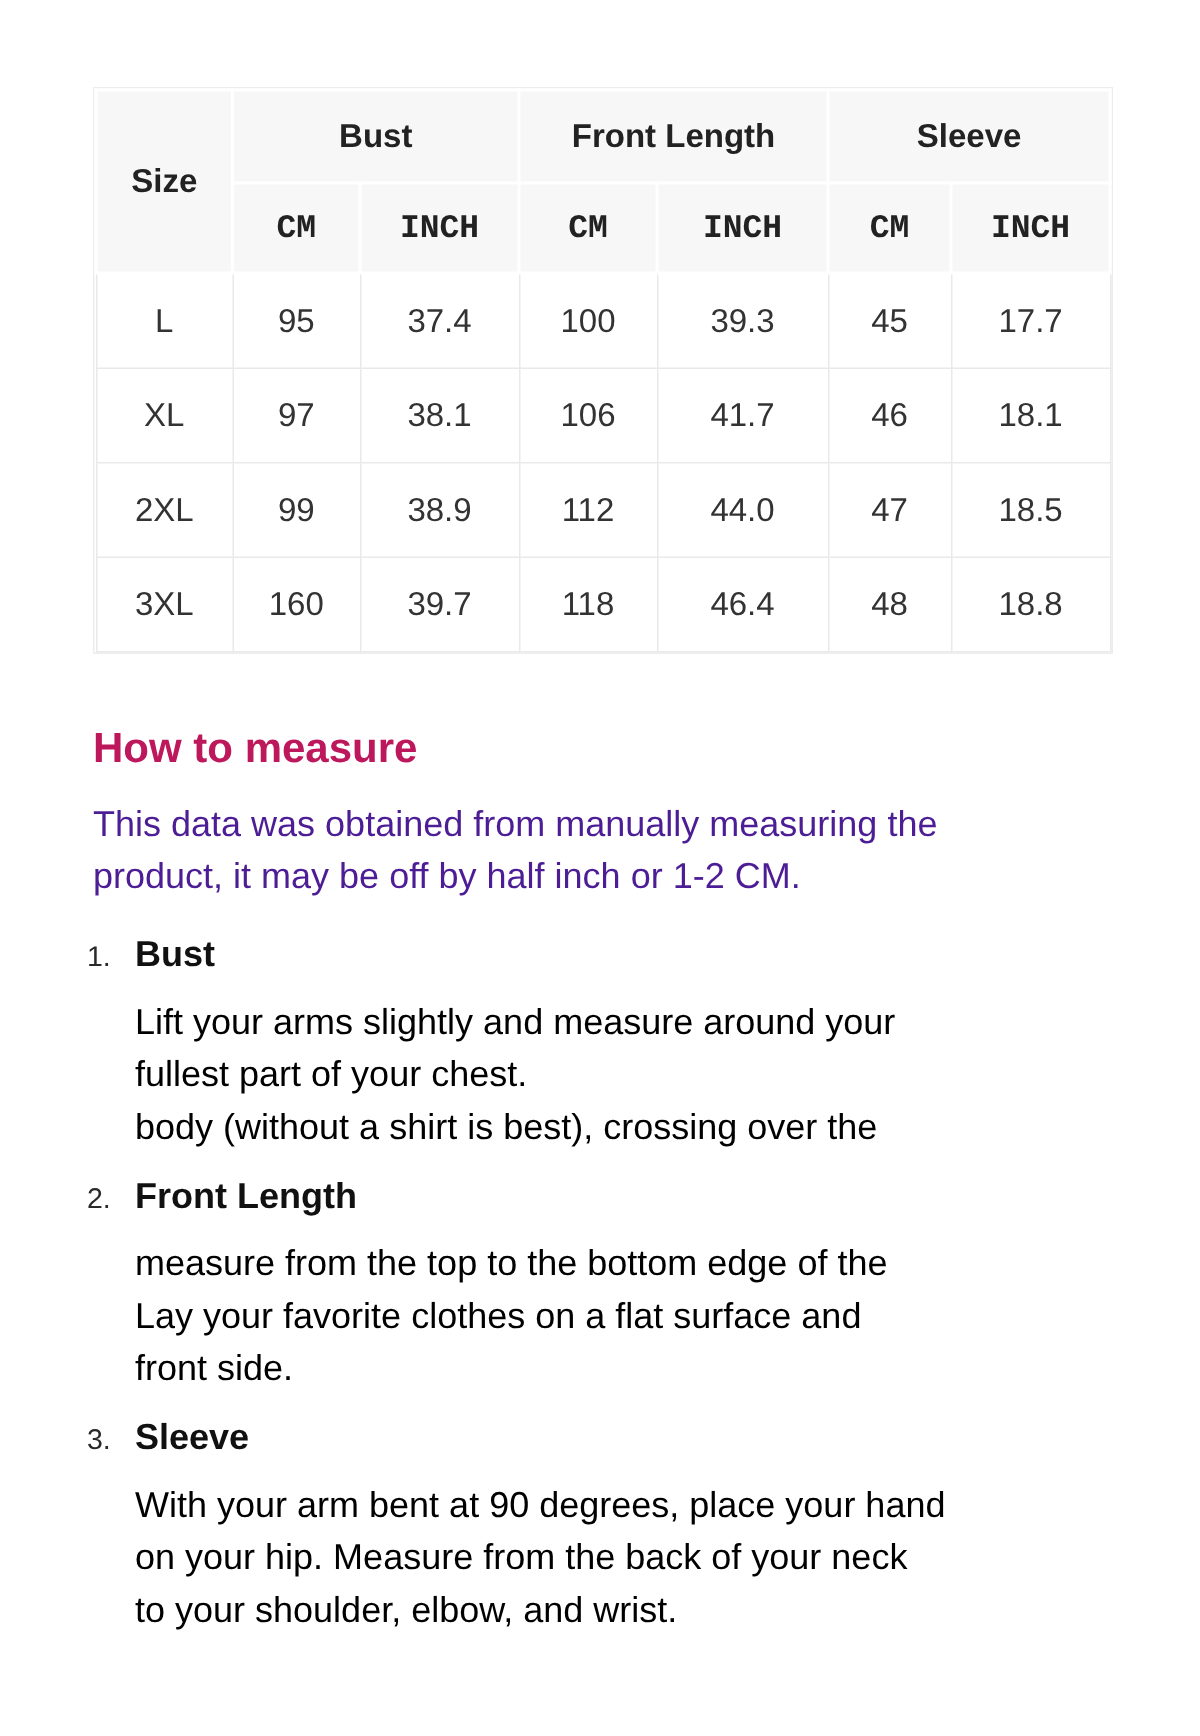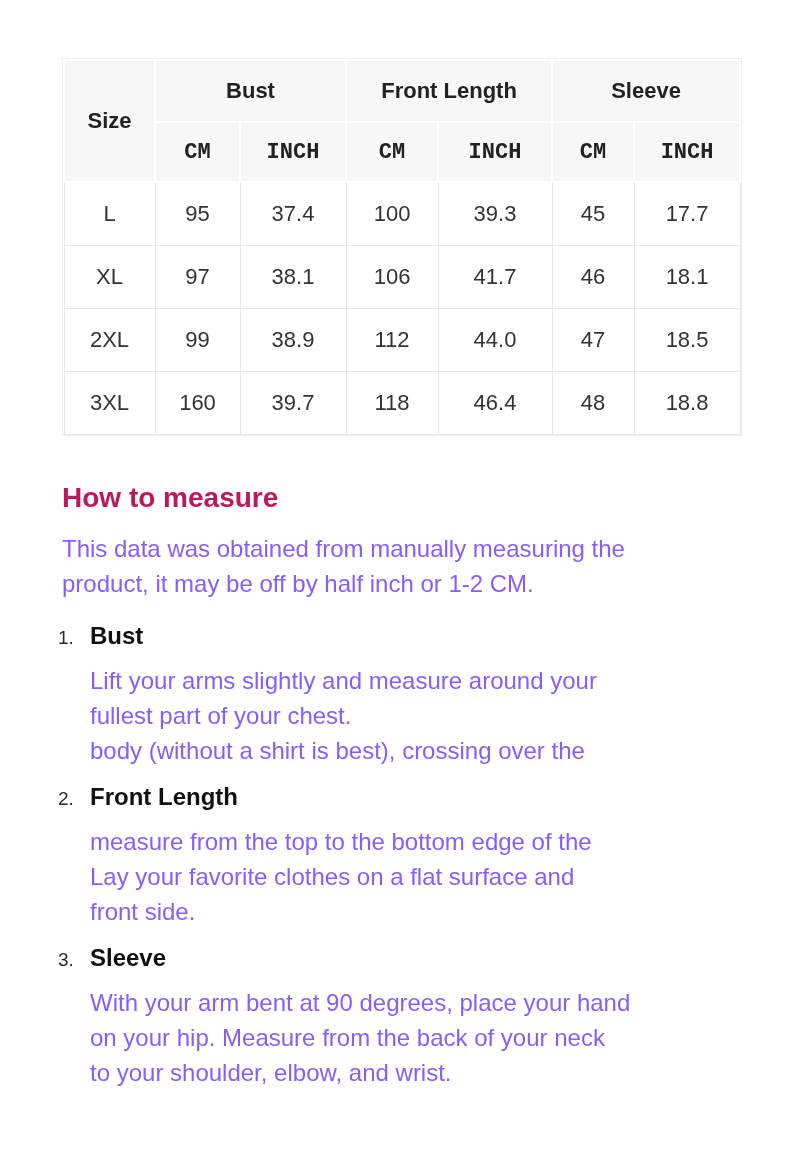--- a/index.html
+++ b/index.html
@@ -56,21 +56,21 @@
     margin-top: 41px;
     font-size: 28px;
     line-height: 33px;
     font-weight: bold;
     color: #be185d;
   }
   .intro {
     margin-top: 17px;
     font-size: 24px;
     line-height: 35px;
-    color: #8b5cf6;
+    color: #4c1d95;
   }
   .steps {
     margin-top: 20px;
     margin-left: -4px;
   }
   .step { margin-bottom: 14px; }
   .step-head {
     display: flex;
     align-items: baseline;
   }
@@ -84,21 +84,21 @@
     font-size: 24px;
     line-height: 30px;
     font-weight: bold;
     color: #111111;
   }
   .step-desc {
     margin-top: 12px;
     margin-left: 32px;
     font-size: 24px;
     line-height: 35px;
-    color: #8b5cf6;
+    color: #000000;
   }
   .desc-line { display: block; }
 </style>
 </head>
 <body>
 
 <div class="page">
 
   <div class="table-wrap">
     <table class="size-chart">

